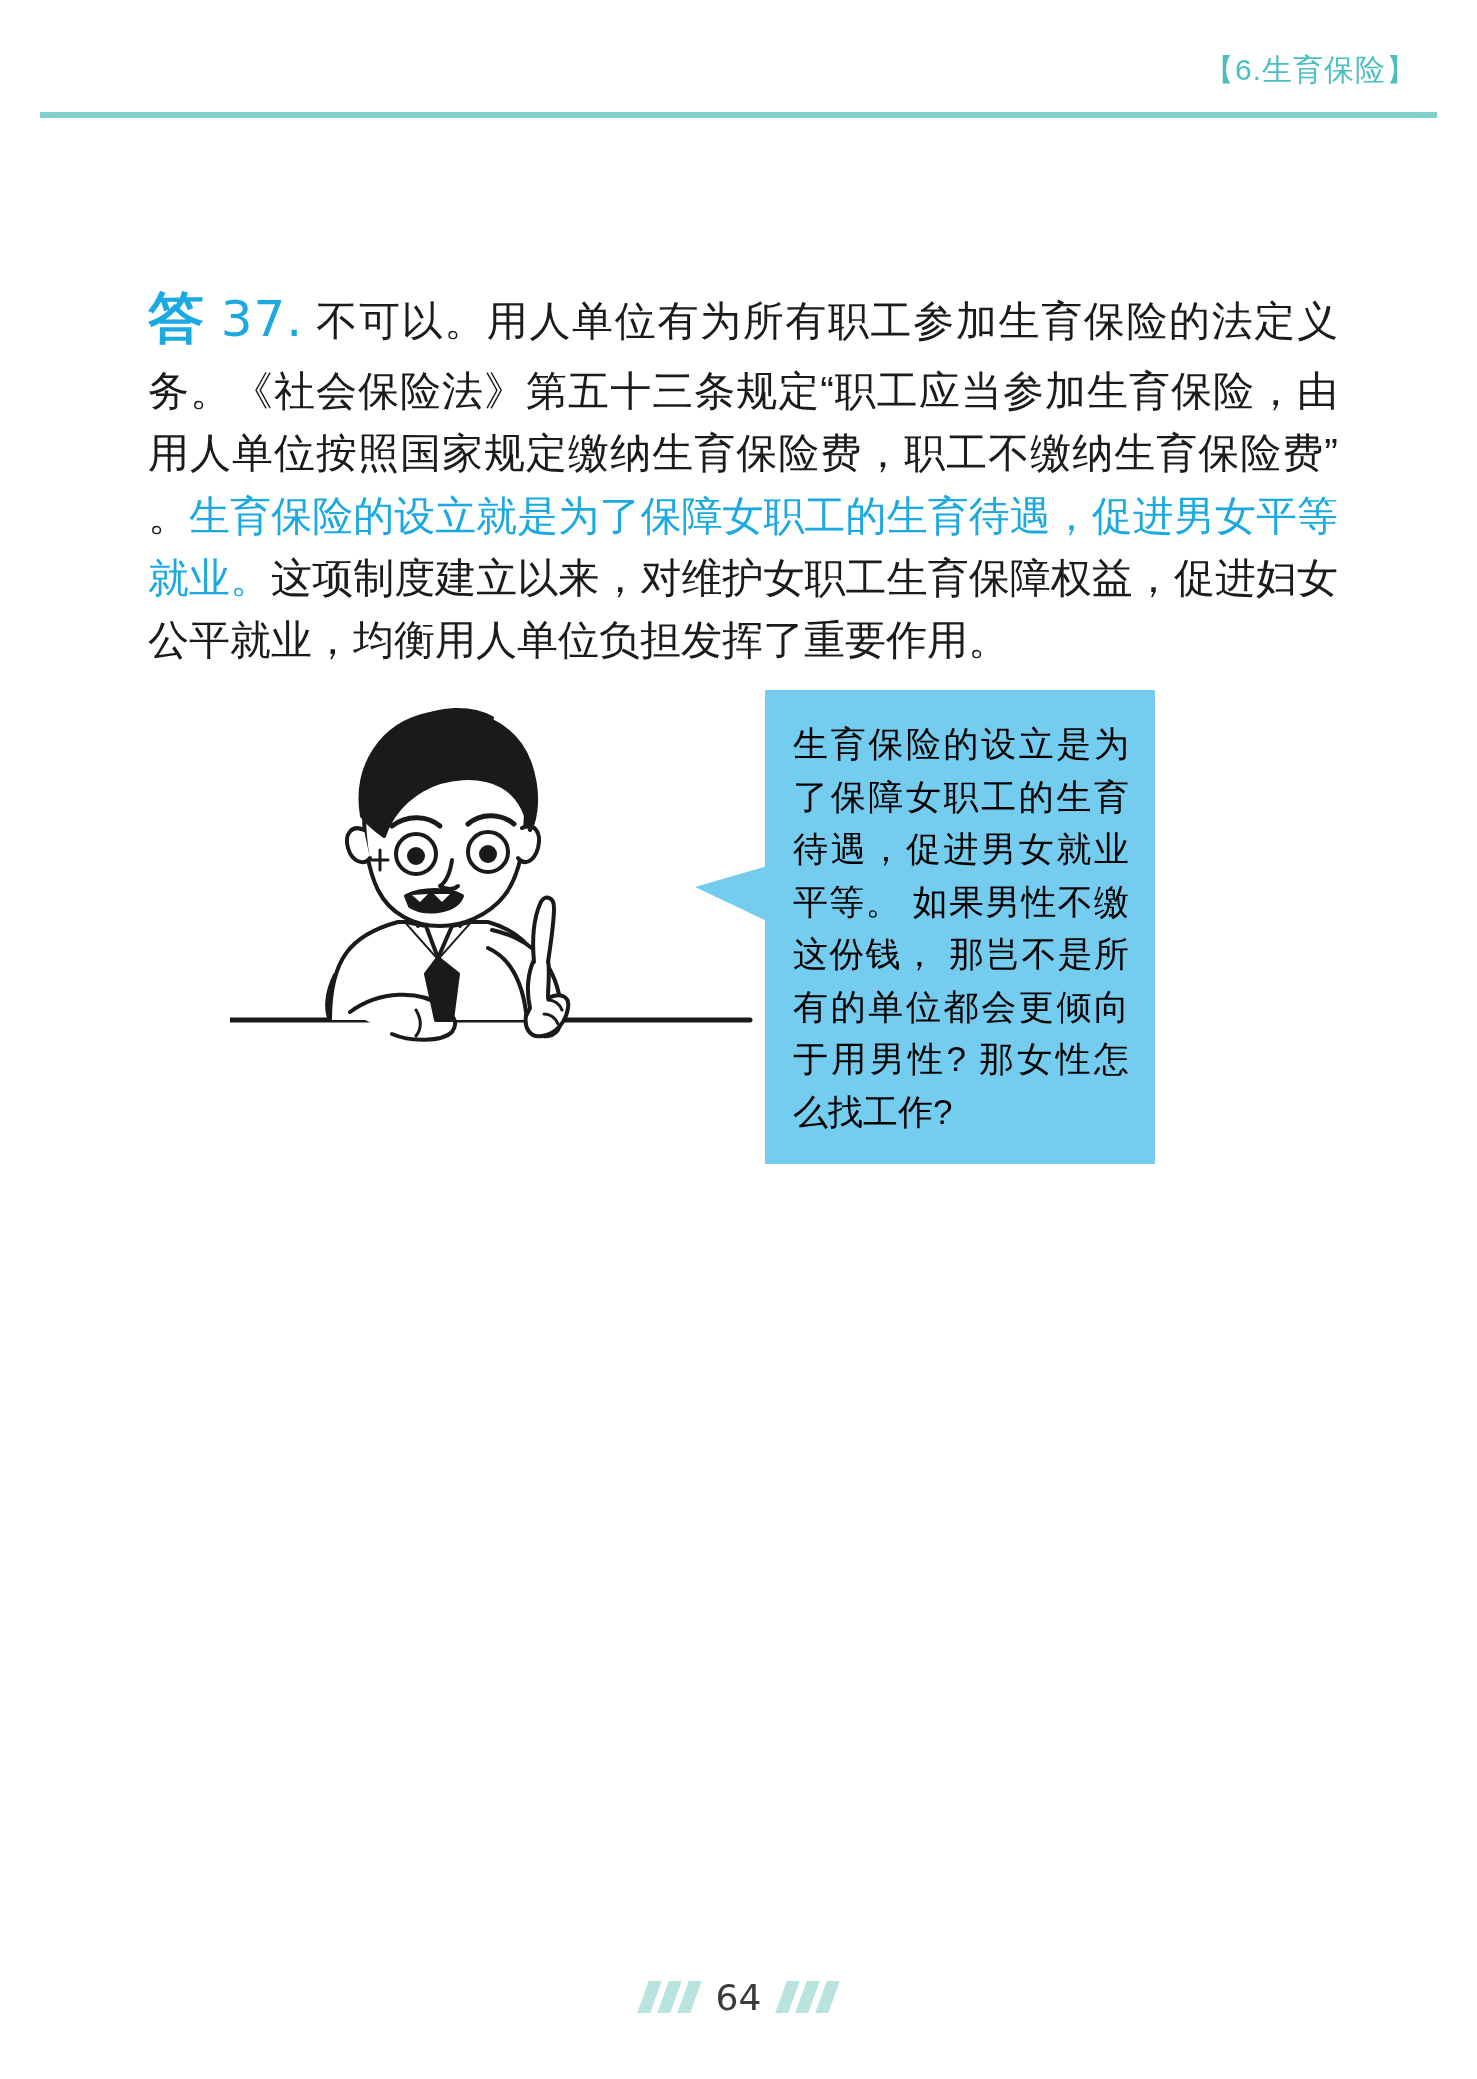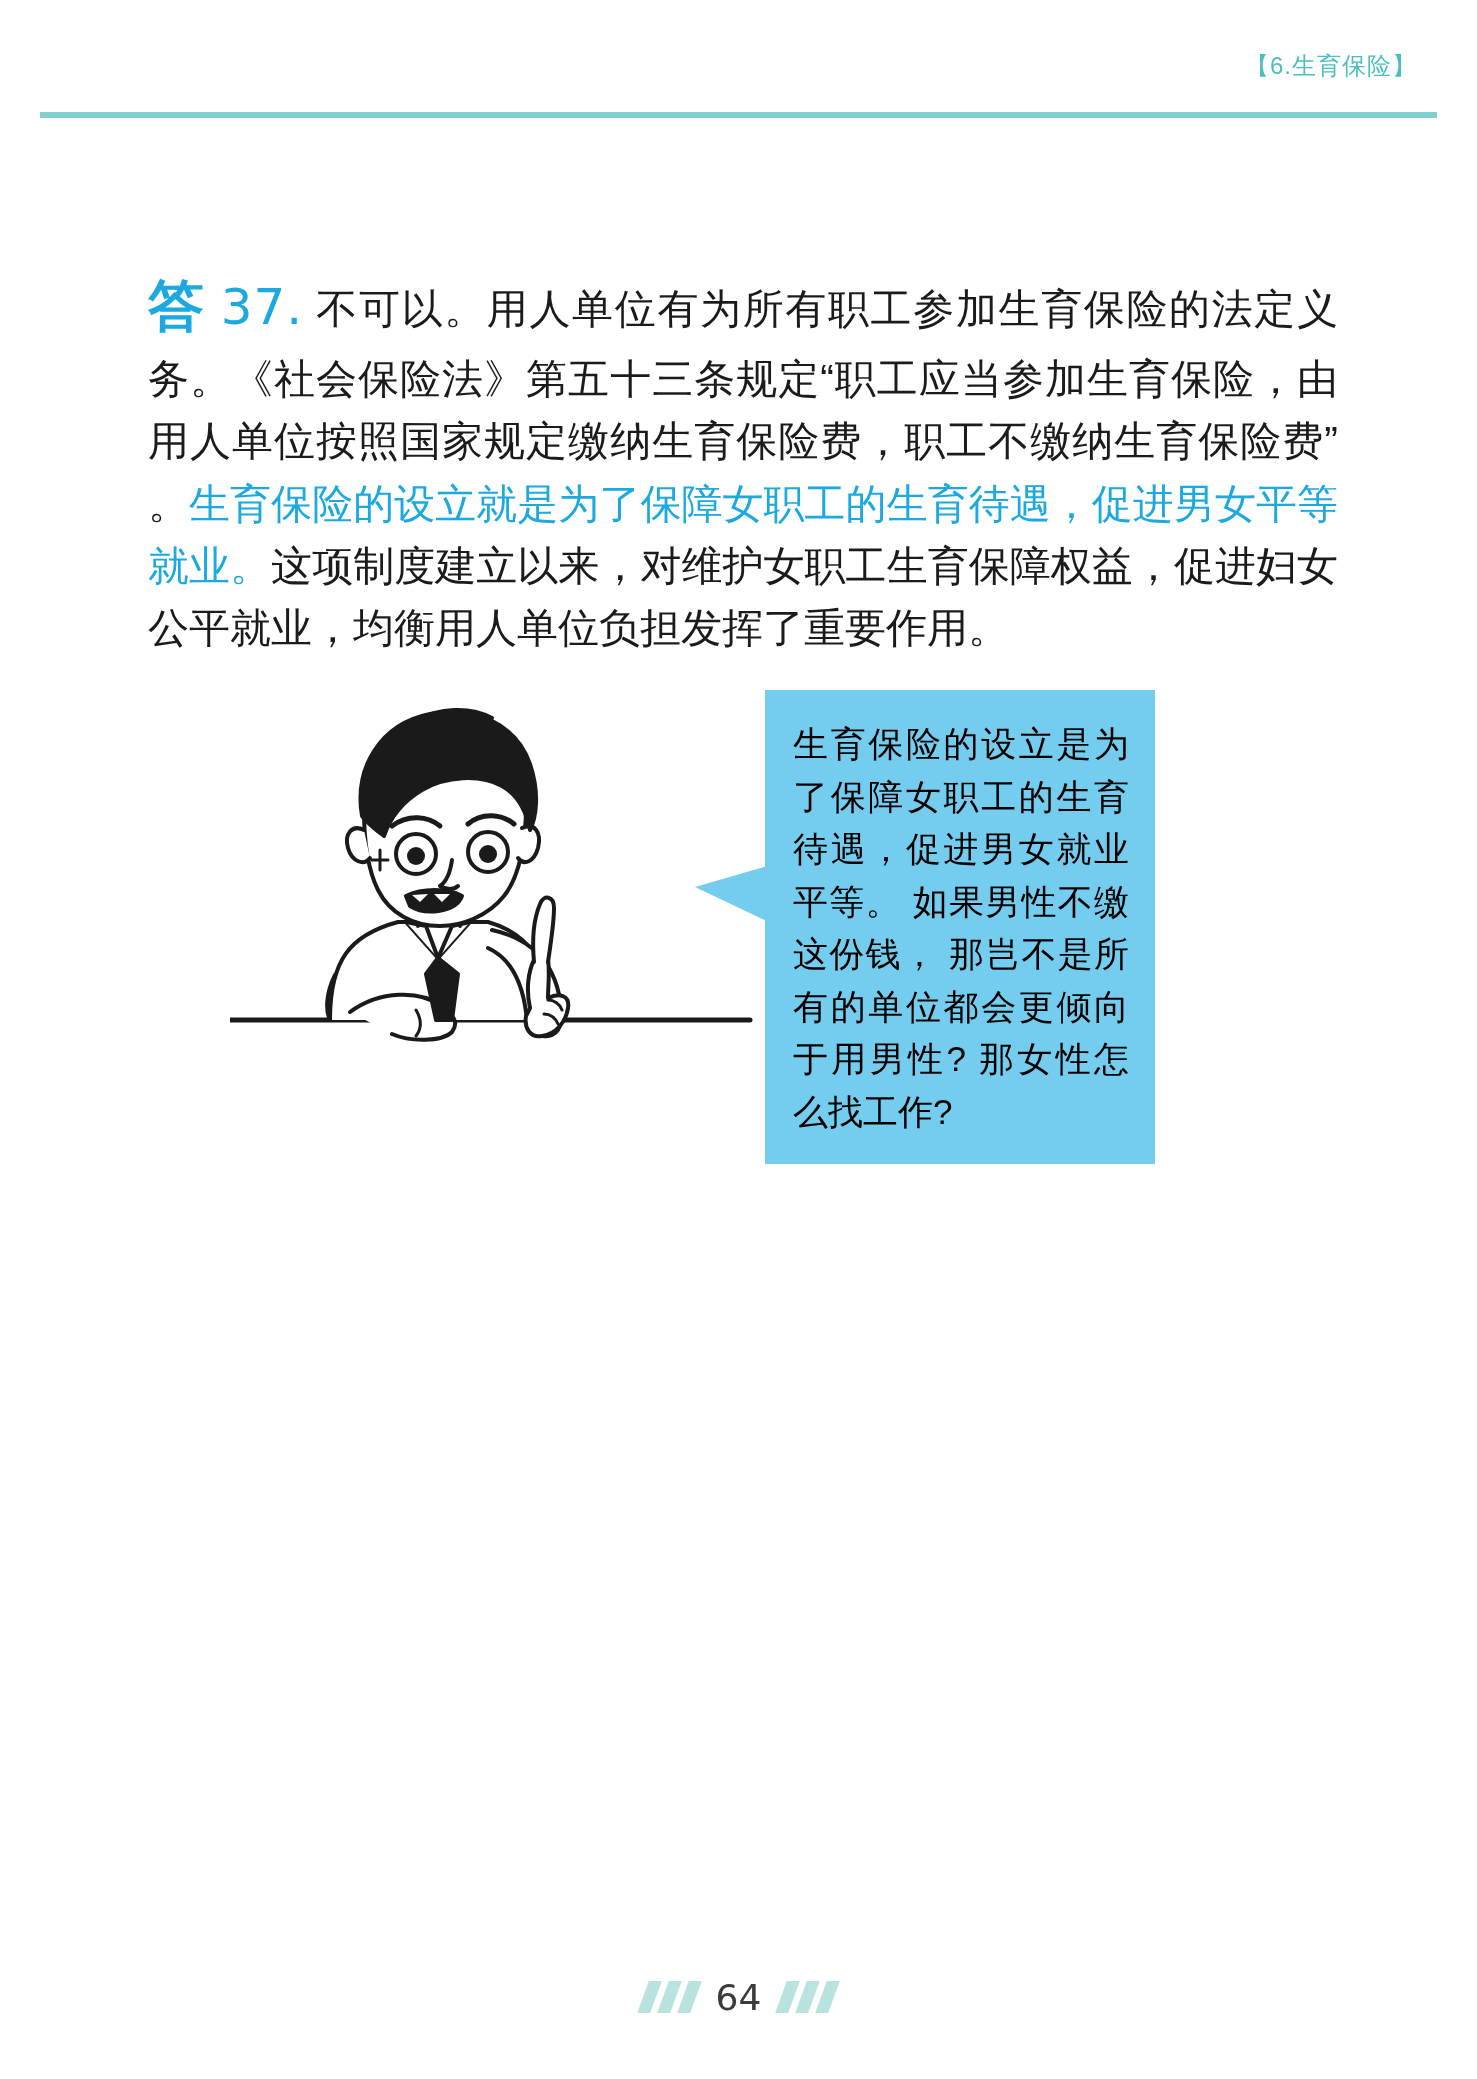--- a/index.html
+++ b/index.html
@@ -25,39 +25,39 @@
     position: absolute;
     top: 0;
     left: 0;
     right: 0;
     height: 120px;
   }
   .header-label {
     position: absolute;
     right: 60px;
     top: 50px;
-    font-size: 24px;
+    font-size: 30px;
     color: #4bbfbf;
     letter-spacing: 1px;
     white-space: nowrap;
   }
   .header-rule {
     position: absolute;
     left: 40px;
     right: 40px;
     top: 112px;
     height: 6px;
     background: #7fd0cc;
   }
 
   
   .content {
     position: absolute;
     left: 148px;
-    top: 222px;
+    top: 234px;
     width: 1190px;
   }
   .answer-para {
     font-size: 41px;
     line-height: 1.52;
     color: #1b1b1b;
     text-align: justify;
     text-justify: inter-ideograph;
   }
   .ans-mark {

